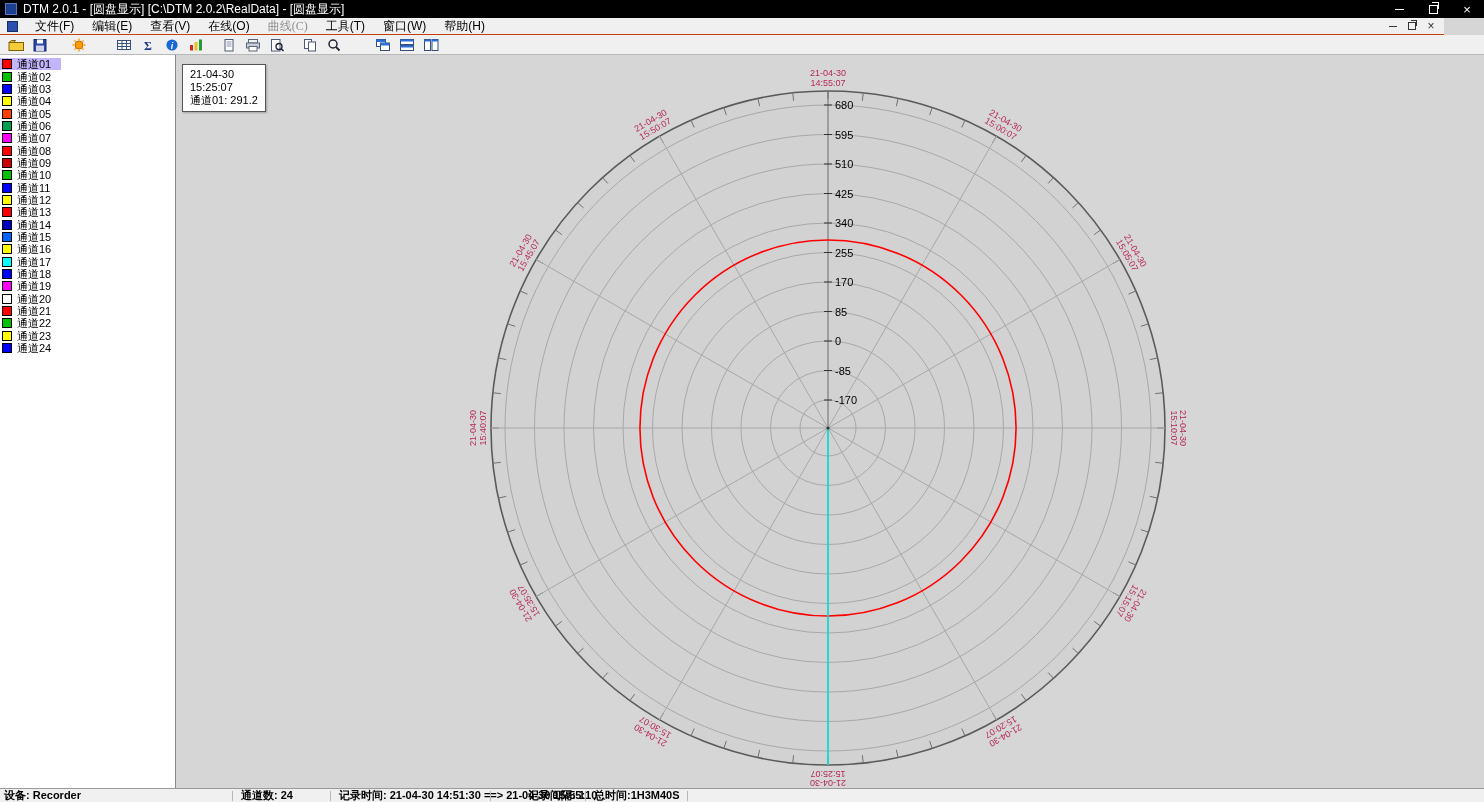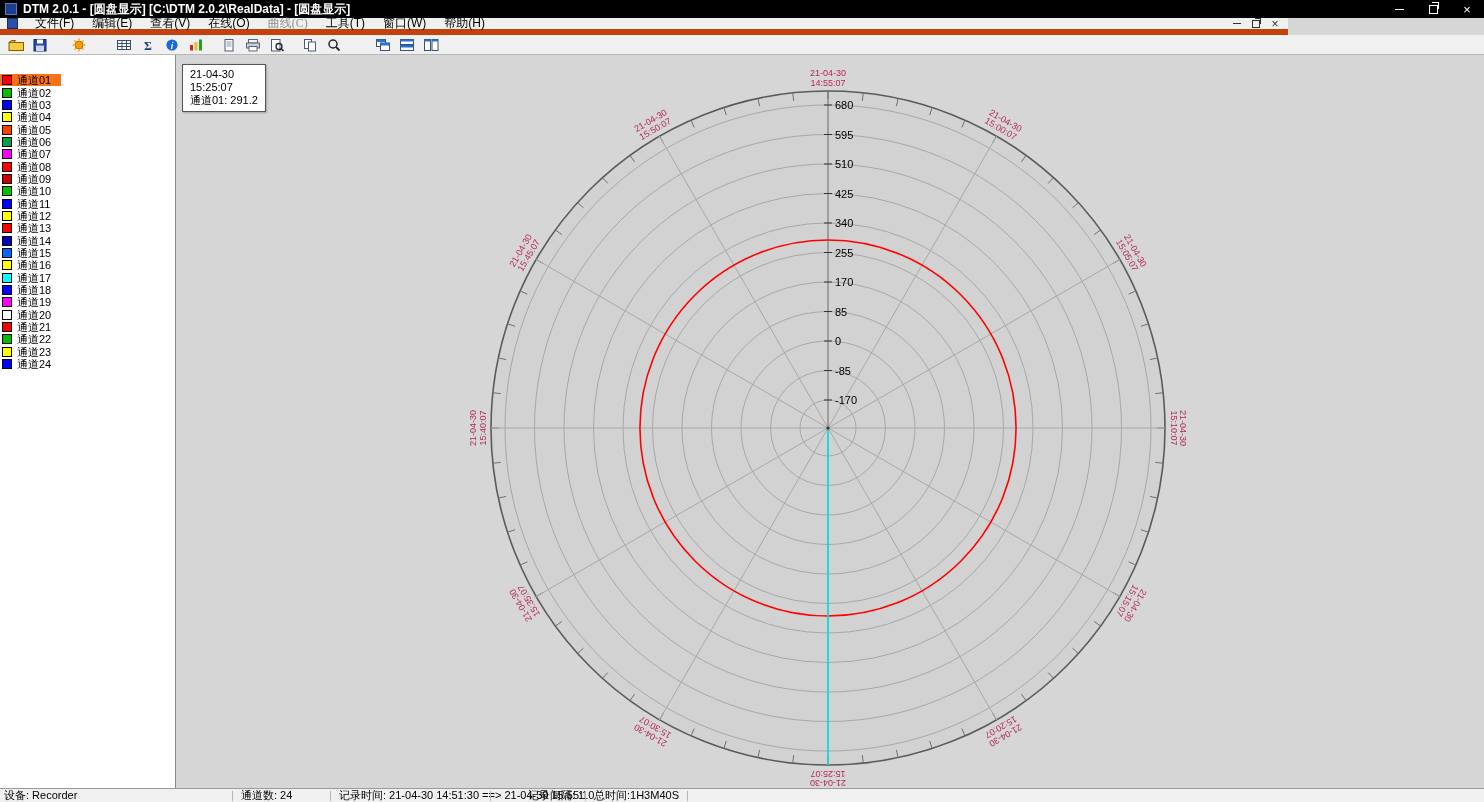--- a/index.html
+++ b/index.html
@@ -6,31 +6,31 @@
   body{
     width:1484px;height:802px;overflow:hidden;position:relative;
     font-family:"Liberation Sans",sans-serif;background:#d6d6d6;
     -webkit-font-smoothing:antialiased;
   }
   
   .titlebar{position:absolute;top:0;left:0;width:1484px;height:18px;background:#000;color:#fff;
     display:flex;align-items:center;font-size:12px;}
   .app-icon{width:12px;height:12px;margin:0 6px 0 5px;background:#1d3f8f;border:1px solid #5a79c0;
     display:inline-block;box-sizing:border-box;}
-  .title-text{white-space:nowrap;font-weight:bold;}
+  .title-text{white-space:nowrap;}
   .title-controls{margin-left:auto;display:flex;height:18px;}
   .tctl{width:34px;height:18px;display:flex;align-items:center;justify-content:center;cursor:default;}
   .glyph-min{width:9px;height:1px;background:#fff;display:inline-block;}
   .glyph-restore{width:7px;height:7px;border:1px solid #fff;display:inline-block;position:relative;}
   .glyph-restore::before{content:"";position:absolute;left:2px;top:-4px;width:6px;height:6px;
     border-top:1px solid #fff;border-right:1px solid #fff;}
   .glyph-close{color:#fff;font-size:13px;line-height:13px;}
   
-  .menubar{position:absolute;top:18px;left:0;width:1288px;height:17px;background:#f0f0f0;
-    display:flex;align-items:center;font-size:12px;color:#000;border-bottom:6px solid #c2410c;box-sizing:border-box;}
+  .menubar{position:absolute;top:18px;left:0;width:1444px;height:17px;background:#f0f0f0;
+    display:flex;align-items:center;font-size:12px;color:#000;border-bottom:1px solid #c2410c;box-sizing:border-box;}
   .mdi-doc-icon{width:11px;height:11px;margin:0 8px 0 7px;background:#2b4fae;border:1px solid #16305e;
     display:inline-block;box-sizing:border-box;}
   .menu-item{padding:1px 9px;white-space:nowrap;}
   .menu-item.disabled{color:#8f8f8f;font-family:Liberation Serif, serif;}
   .mdi-controls{margin-left:auto;display:flex;align-items:center;margin-right:4px;}
   .mdi-btn{width:18px;height:14px;display:flex;align-items:center;justify-content:center;margin-left:1px;}
   .g-min-d{width:8px;height:1px;background:#333;display:inline-block;}
   .g-rest-d{width:6px;height:6px;border:1px solid #333;display:inline-block;position:relative;}
   .g-rest-d::before{content:"";position:absolute;left:2px;top:-3px;width:5px;height:5px;
     border-top:1px solid #333;border-right:1px solid #333;}
@@ -48,21 +48,21 @@
     width:max-content;padding:0 10px 0 2px;color:#000;white-space:nowrap;}
   .swatch{width:10px;height:10px;border:1px solid #000;box-sizing:border-box;margin-right:5px;flex:none;}
   
   .chart-panel{position:absolute;top:55px;left:176px;right:0;bottom:14px;background:#d6d6d6;}
   .chart-svg{position:absolute;left:0;top:0;}
   .tooltip{position:absolute;left:6px;top:9px;background:#fff;border:1px solid #555;
     padding:3px 7px 4px 7px;font-size:11px;line-height:13px;color:#000;box-shadow:1px 1px 2px rgba(0,0,0,.25);}
   
   .statusbar{position:absolute;left:0;bottom:0;width:1484px;height:14px;background:#f0f0f0;
     border-top:1px solid #9a9a9a;font-size:11px;color:#000;box-sizing:border-box;}
-  .status-item{position:absolute;top:0;line-height:13px;white-space:nowrap;}
+  .status-item{position:absolute;top:0;line-height:13px;white-space:nowrap;font-weight:bold;}
   .status-sep{position:absolute;top:2px;bottom:1px;width:1px;background:#b5b5b5;}
 </style>
 </head>
 <body>
 
 <div class="titlebar">
   <span class="app-icon"></span>
   <span class="title-text">DTM 2.0.1 - [圆盘显示] [C:\DTM 2.0.2\RealData] - [圆盘显示]</span>
   <div class="title-controls">
     <span class="tctl">
@@ -240,21 +240,21 @@
           <rect x="1.5" y="1.5" width="6" height="11" fill="#fff" stroke="#35507c"></rect>
           <rect x="1.5" y="1.5" width="6" height="2" fill="#2a6fd6"></rect>
           <rect x="9" y="1.5" width="6" height="11" fill="#fff" stroke="#35507c"></rect>
           <rect x="9" y="1.5" width="6" height="2" fill="#2a6fd6"></rect>
         </svg>
       </span>
     </button>
   </div>
 
 <div class="sidebar" id="channel-list">
-    <div class="ch-row" style="background: #f97316; margin-top: 16px;">
+    <div class="ch-row" style="background: #c4b5fd;">
       <span class="swatch" style="background: rgb(255, 0, 0);"></span>
       <span>通道01</span>
     </div>
     <div class="ch-row">
       <span class="swatch" style="background: rgb(0, 192, 0);"></span>
       <span>通道02</span>
     </div>
     <div class="ch-row">
       <span class="swatch" style="background: rgb(0, 0, 255);"></span>
       <span>通道03</span>

